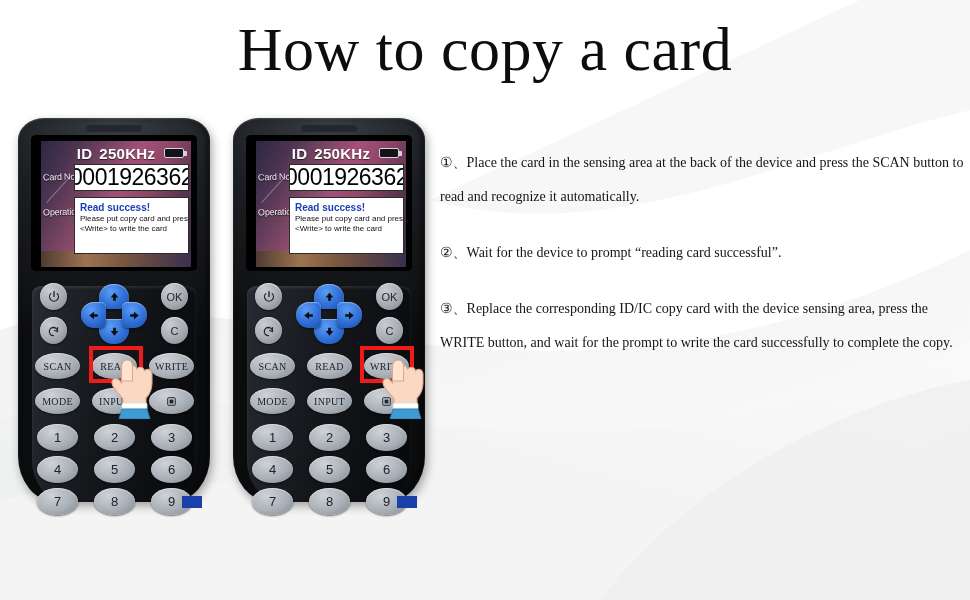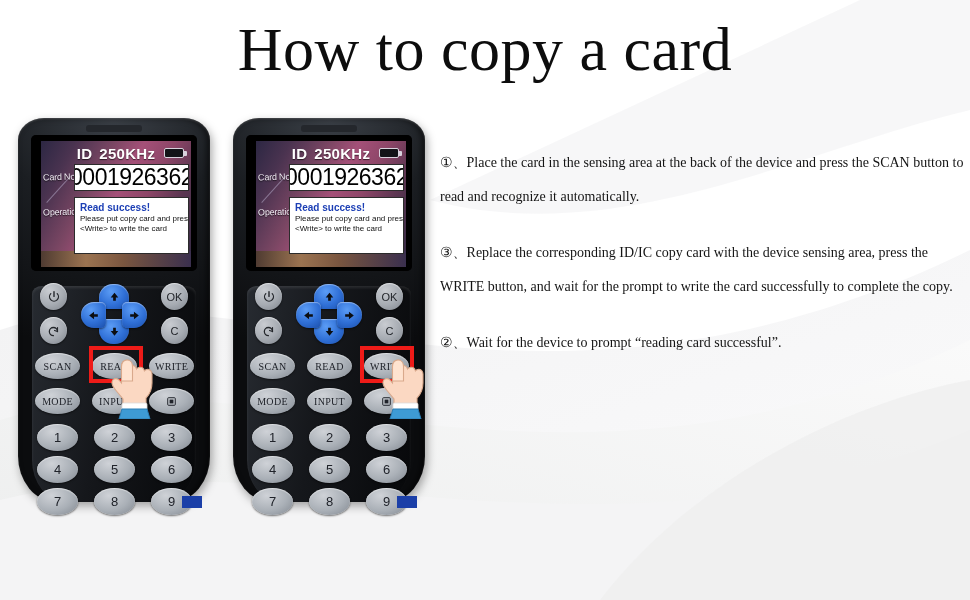--- a/index.html
+++ b/index.html
@@ -566,15 +566,15 @@
       <path d="M17 3 C13.5 3 11.5 6 11.5 9.5 L11.5 26 L9 23 C6.5 20.5 2.5 21.5 2 25 C1.6 27.8 3.5 30.5 6 33.5 L13 42 L13 48 L36 48 L36 41 C40 37 42 32 42 26 L42 17 C42 14.3 40 12.4 37.6 12.4 C36.3 12.4 35.2 12.9 34.4 13.8 C34 11.6 32.2 10.2 30.1 10.2 C28.6 10.2 27.3 10.9 26.5 12 C26 9.9 24.3 8.5 22.3 8.5 C21.2 8.5 20.2 8.9 19.4 9.5 L19.4 9.5 C19.4 6 21.5 3 17 3 Z" fill="#fbd8c2" stroke="#d9a98c" stroke-width="1.1"></path>
       <path d="M11.5 9.5 C11.5 6 13.5 3 17 3 C20.5 3 22.5 6 22.5 9.5 L22.5 24 L11.5 24 Z" fill="#ffe3d0" stroke="#d9a98c" stroke-width="1.1"></path>
       <rect x="12" y="46" width="25" height="7" rx="1.5" fill="#ffffff" stroke="#dcdcdc" stroke-width="0.8"></rect>
       <path d="M12 52 L37 52 L40 62 L9 62 Z" fill="#3e9bd4" stroke="#2d7eb4" stroke-width="1"></path>
     </svg>
   </div>
 </div>
 
 <div id="instructions">
   <p class="step">①、Place the card in the sensing area at the back of the device and press the SCAN button to read and recognize it automatically.</p>
+  <p class="step">②、Wait for the device to prompt “reading card successful”.</p>
   <p class="step">③、Replace the corresponding ID/IC copy card with the device sensing area, press the WRITE button, and wait for the prompt to write the card successfully to complete the copy.</p>
-  <p class="step">②、Wait for the device to prompt “reading card successful”.</p>
 </div>
 
 </body></html>

